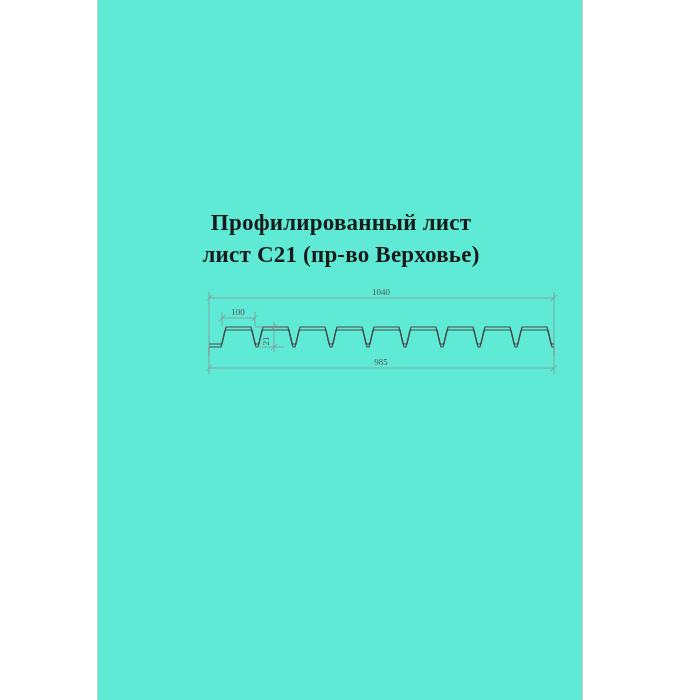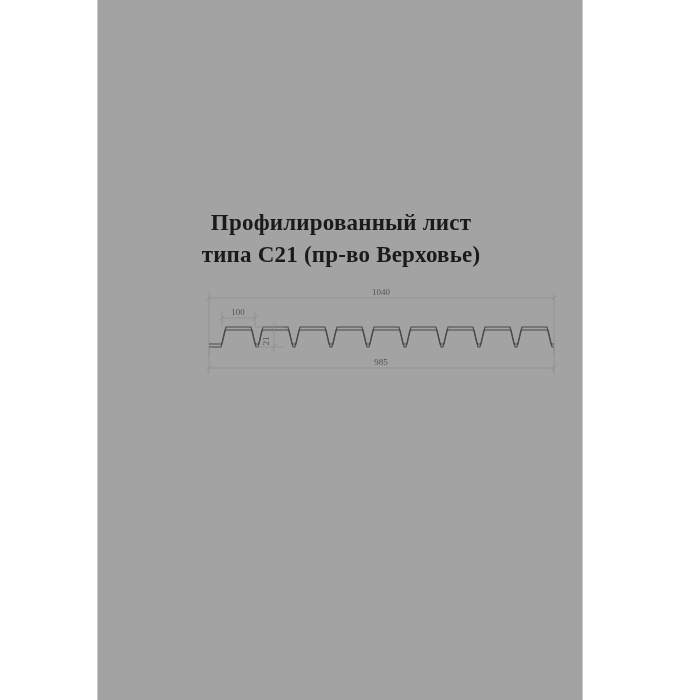--- a/index.html
+++ b/index.html
@@ -19,21 +19,21 @@
     height: 700px;
     background: #ffffff;
   }
   
   #sheet {
     position: absolute;
     left: 97px;
     top: 0px;
     width: 486px;
     height: 700px;
-    background: #a3a3a3;
+    background: #5eead4;
     border-left: 1px solid #c9c9c9;
     border-right: 1px solid #c9c9c9;
     box-sizing: border-box;
   }
   #title-block {
     position: absolute;
     left: 0;
     top: 207px;
     width: 486px;
     text-align: center;
@@ -63,21 +63,21 @@
   }
 </style>
 </head>
 <body>
 
 <div id="page">
   <div id="sheet">
 
     <div id="title-block">
       <div class="title-line">Профилированный лист</div>
-      <div class="title-line">типа С21 (пр-во Верховье)</div>
+      <div class="title-line">лист С21 (пр-во Верховье)</div>
     </div>
 
     <div id="drawing">
       <svg width="486" height="110" viewBox="0 0 486 110" xmlns="http://www.w3.org/2000/svg">
 
         <g stroke="#8c8c8c" stroke-width="0.7" fill="none">
 
           <line x1="95" y1="14" x2="95" y2="78"></line>
           <line x1="440" y1="14" x2="440" y2="78"></line>
 

